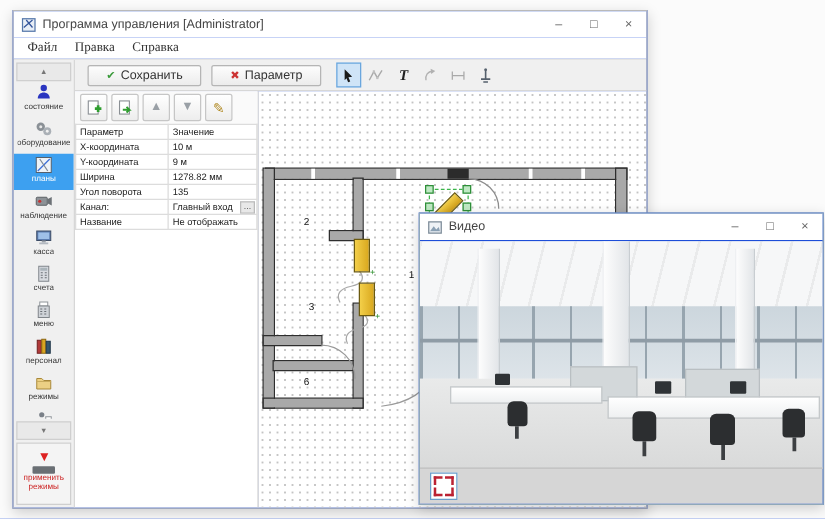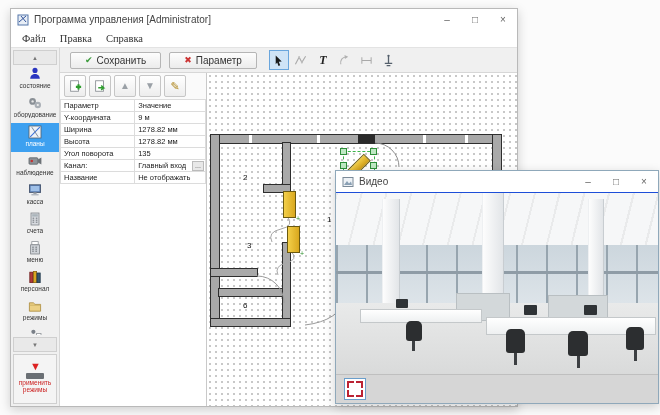--- a/index.html
+++ b/index.html
@@ -319,29 +319,29 @@
               <span class="pen">✎</span>
             </div>
           </div>
           <table class="props">
             <tbody>
                 <tr>
               <td>Параметр</td>
               <td class="v">Значение</td>
             </tr>
             <tr>
+              <td>X-координата</td>
+                  <td class="v">10 м</td>
+                </tr>
+            <tr>
               <td>Y-координата</td>
                   <td class="v">9 м</td>
                 </tr>
             <tr>
               <td>Ширина</td>
-                  <td class="v">1278.82 мм</td>
-                </tr>
-            <tr>
-              <td>Высота</td>
                   <td class="v">1278.82 мм</td>
                 </tr>
             <tr>
               <td>Угол поворота</td>
                   <td class="v">135</td>
                 </tr>
             <tr>
               <td>Канал:</td>
               <td class="v chan"><span>Главный вход</span>
                 <span class="dots">...</span></td>

